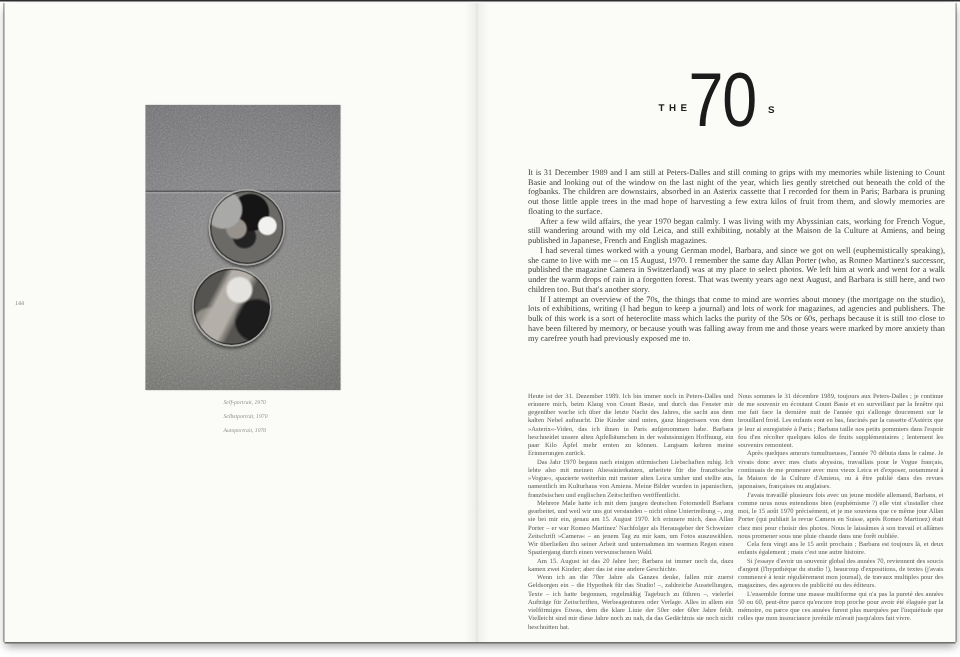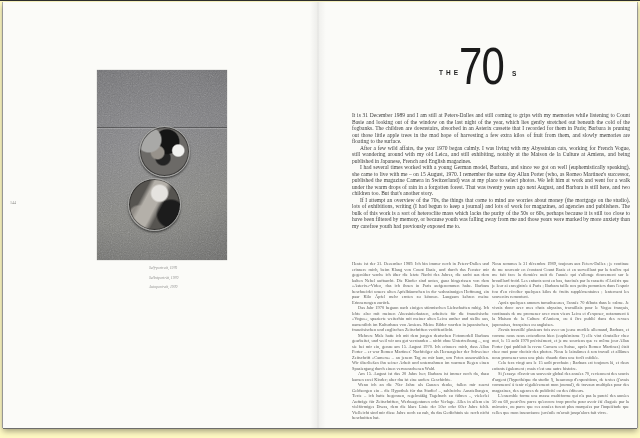--- a/index.html
+++ b/index.html
@@ -1,18 +1,18 @@
 <!DOCTYPE html>
 <html><head>
 <meta charset="utf-8">
 <style>
   html,body{margin:0;padding:0;overflow:hidden;background:#b9b9b7;}
   #stage{
     position:relative;width:640px;height:438px;
-    background:#fef9c3;
+    background:#ffffff;
     font-family:"Liberation Serif","DejaVu Serif",serif;
     overflow:hidden;
   }
   .top-border{position:absolute;left:0;top:0;width:640px;height:1px;background:#2e2e2e;}
   .spread{
     position:absolute;left:3px;top:2px;width:634px;height:426px;
     background:#fbfbf8;
     box-shadow:0 1px 0 #6e6e6c, 0 3px 6px rgba(0,0,0,0.38), -1px 0 0 #b4b4b2, 1px 0 0 #b4b4b2;
   }
   .gutter{

